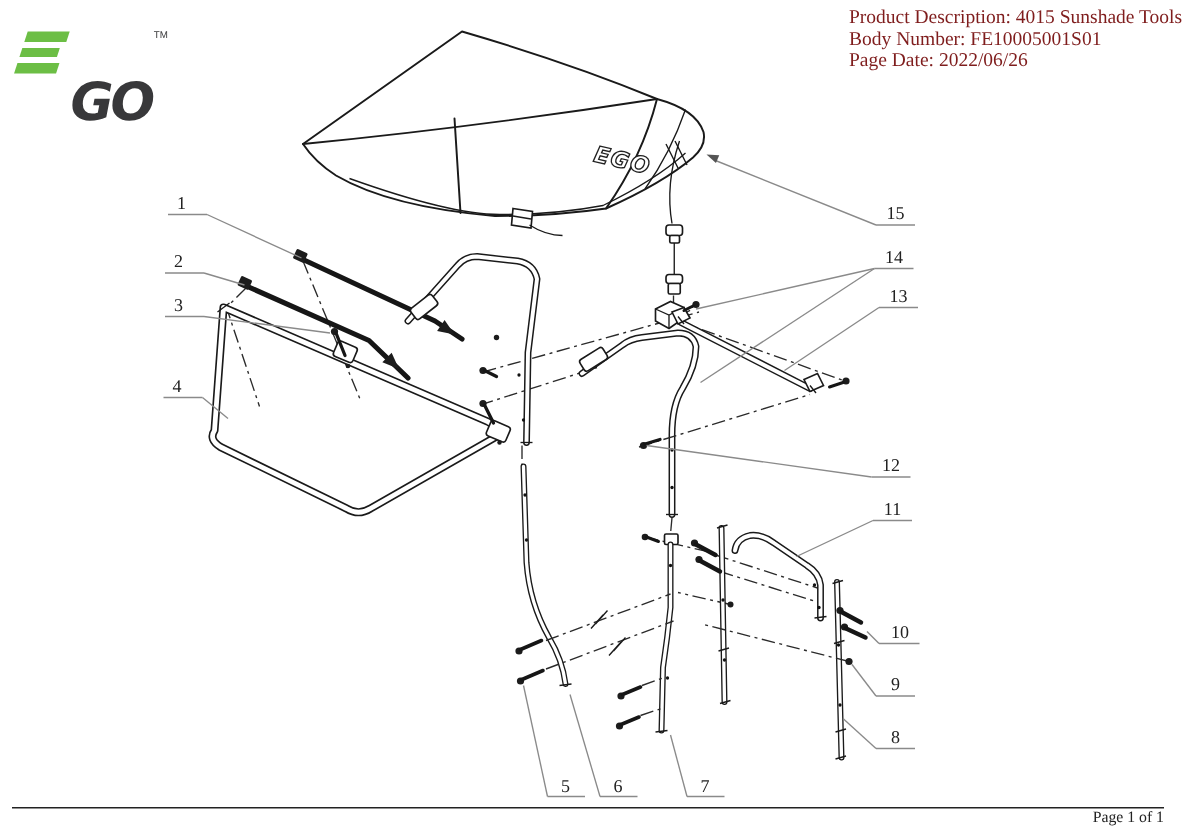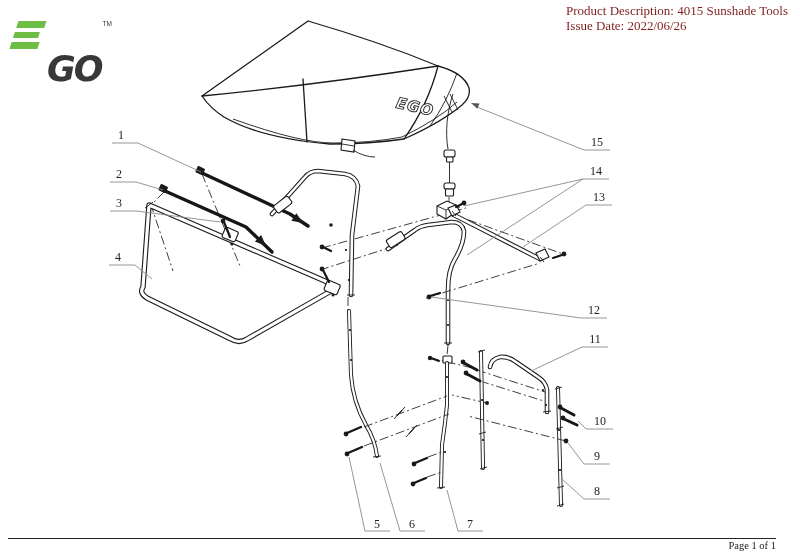--- a/index.html
+++ b/index.html
@@ -47,21 +47,22 @@
       <div class="ebar" style="background: rgb(108, 190, 69);"></div>
       <div class="ebar mid" style="background: rgb(108, 190, 69);"></div>
       <div class="ebar" style="background: rgb(108, 190, 69);"></div>
     </div>
     <div class="go" style="color: rgb(56, 56, 58); margin-top: 36px;">GO</div>
     <div class="tm">TM</div>
   </div>
 
   <div class="hinfo">
     <div class="hrow"><span>Product Description</span><span>: </span><span>4015 Sunshade Tools</span></div>
-    <div class="hrow"><span>Issue Date</span><span>: </span><span>2022/06/26</span></div>
+    <div class="hrow"><span>Body Number</span><span>: </span><span>FE10005001S01</span></div>
+    <div class="hrow"><span>Page Date</span><span>: </span><span>2022/06/26</span></div>
   </div>
 
   <svg class="diagram" width="800" height="553" viewBox="0 0 800 553">
 
     <g>
       <path class="dash" d="M164,192 L151,205 L173,271"></path>
       <path class="dash" d="M202,174 L240,266"></path>
       <path class="dash" d="M322,248 L466,208"></path>
       <path class="dash" d="M320,270 L398,245"></path>
       <path class="dash" d="M452,214 L563,254"></path>

